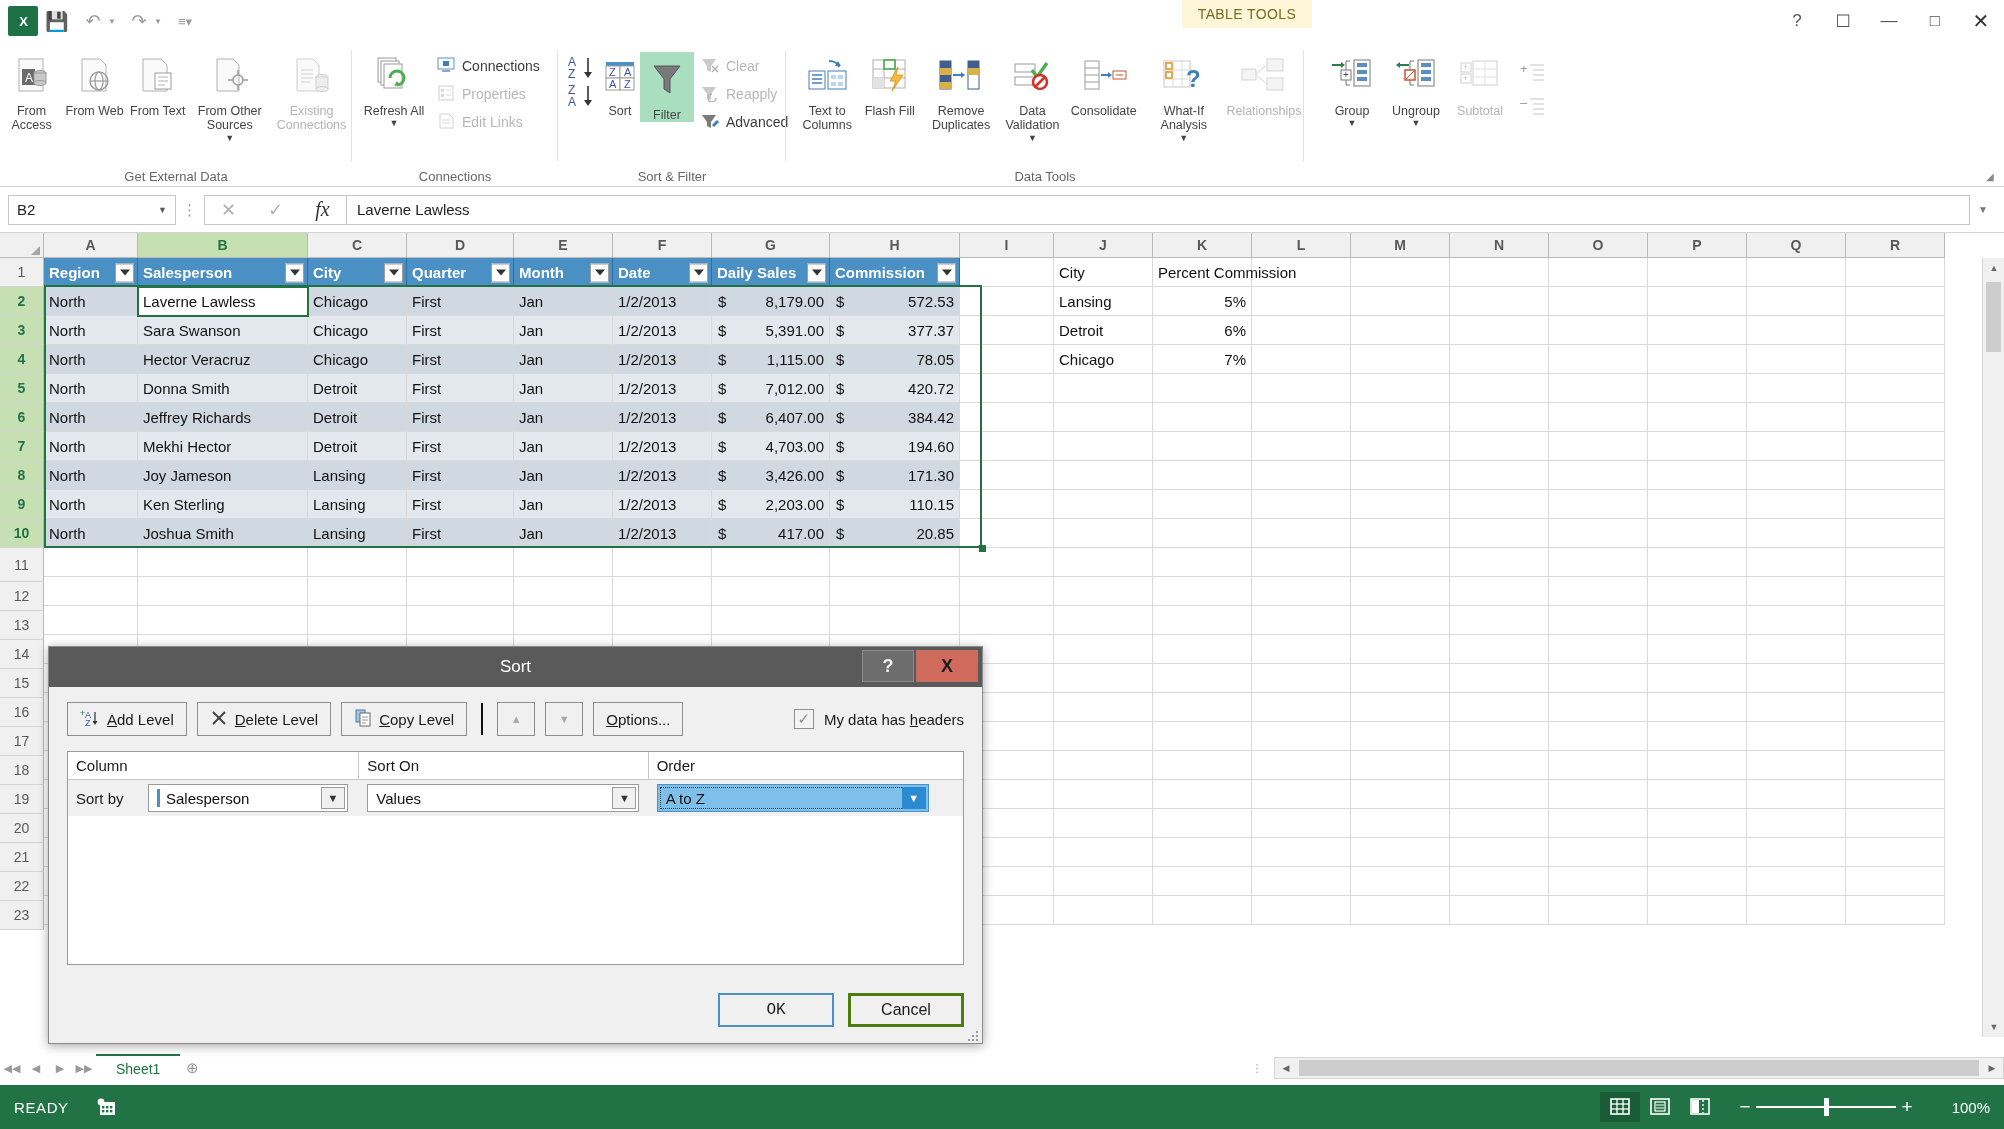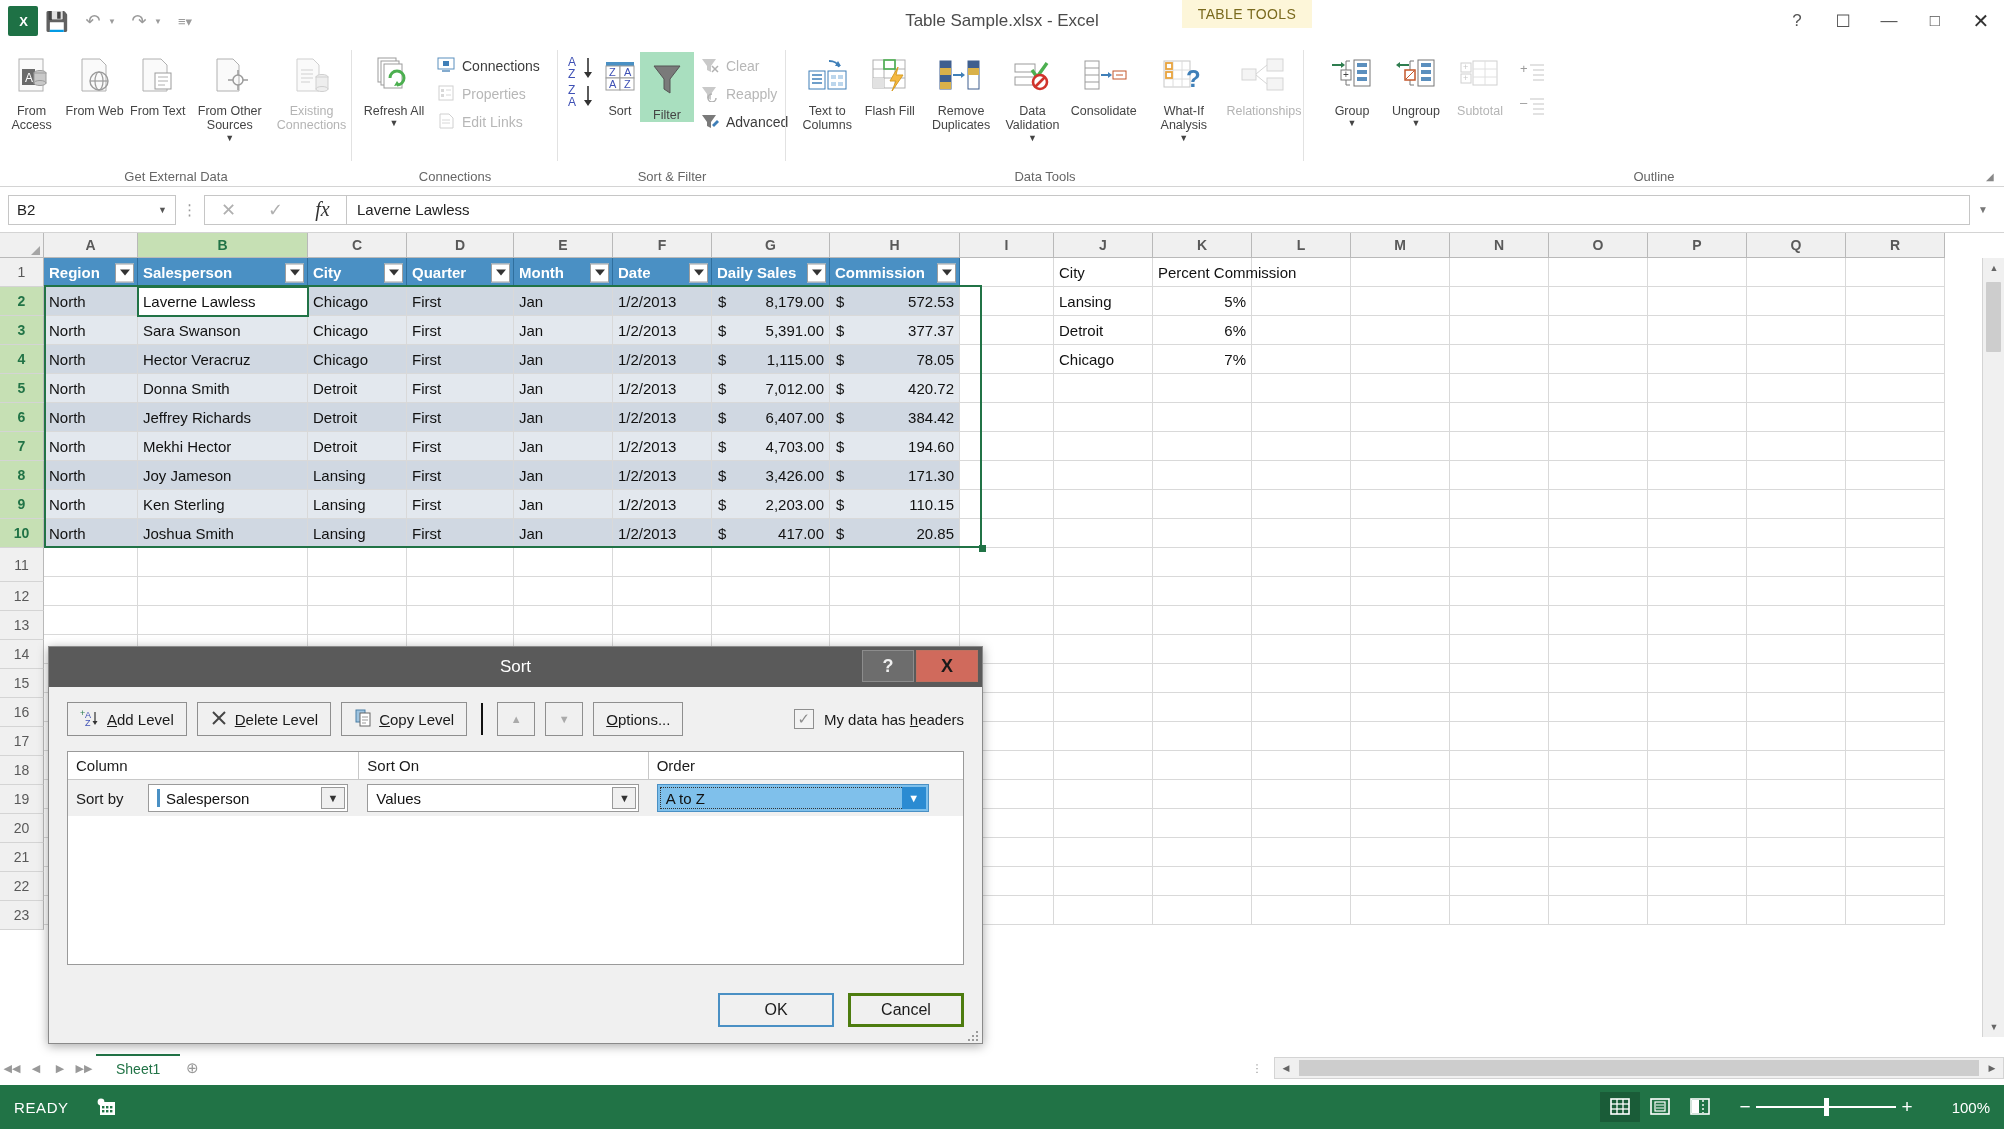--- a/index.html
+++ b/index.html
@@ -149,39 +149,38 @@
            font-size:15px; color:#111; padding:0 0 0 8px; position:relative; }
   .combo .cb-arrow { position:absolute; right:2px; top:2px; bottom:2px; width:24px; background:#f0f0f0;
                      border:1px solid #9a9a9a; display:flex; align-items:center; justify-content:center; font-size:11px; color:#333; }
   .combo.focus { border:1px solid #4a90c4; background:#7fc0eb; outline:1px dotted #333; outline-offset:-4px; }
   .combo.focus .cb-arrow { background:#2b8bd2; border-color:#2b8bd2; color:#fff; }
   .combo .selbar { display:inline-block; width:3px; height:18px; background:#4a90c4; margin-right:6px; }
 
   .sd-footer { position:absolute; right:18px; bottom:16px; display:flex; gap:14px; }
   .fbtn { width:116px; height:34px; background:#f0f0f0; border:3px solid #4d7c0f; display:flex; align-items:center;
           justify-content:center; font-size:16px; color:#1a1a1a; }
-  .fbtn.default { border:2px solid #4a90c4; }
+  .fbtn.default { border:2px solid #4a90c4;font-family:Liberation Mono, monospace; }
   .resizer { position:absolute; right:2px; bottom:2px; width:12px; height:12px; }
 </style>
 </head>
 <body>
 
 <div id="app">
 
   <div class="titlebar">
     <div class="qat">
       <div class="xl-logo">X</div>
       <div class="qat-btn save">💾</div>
       <div class="qat-btn">↶</div>
       <div class="qat-caret">▼</div>
       <div class="qat-btn">↷</div>
       <div class="qat-caret">▼</div>
       <div class="qat-btn" style="font-size:13px;">≡▾</div>
     </div>
-    <div class="title-center">Table Sample.xlsx - Excel</div>
     <div class="tt-tab">TABLE TOOLS</div>
     <div class="win-ctrls">
       <div class="win-btn">?</div>
       <div class="win-btn">☐</div>
       <div class="win-btn">—</div>
       <div class="win-btn">□</div>
       <div class="win-btn close">✕</div>
     </div>
   </div>
 
@@ -576,21 +575,20 @@
                   <text x="0" y="12" font-size="13" fill="#9a9a9a" font-family="Liberation Sans">–</text>
                   <line x1="10" y1="4" x2="24" y2="4" stroke="#c5c5c5"></line>
                   <line x1="13" y1="9" x2="24" y2="9" stroke="#c5c5c5"></line>
                   <line x1="13" y1="14" x2="24" y2="14" stroke="#c5c5c5"></line>
                   <line x1="13" y1="19" x2="24" y2="19" stroke="#c5c5c5"></line>
                 </svg>
             </span>
           </div>
         </div>
       </div>
-      <div class="rgroup-label">Outline</div>
       <div class="dlg-launch">◢</div>
     </div>
   </div>
 
   <div class="fbar">
     <div class="namebox">
       <span>B2</span>
       <span class="cv">▼</span>
     </div>
     <div class="fb-dots">⋮</div>

